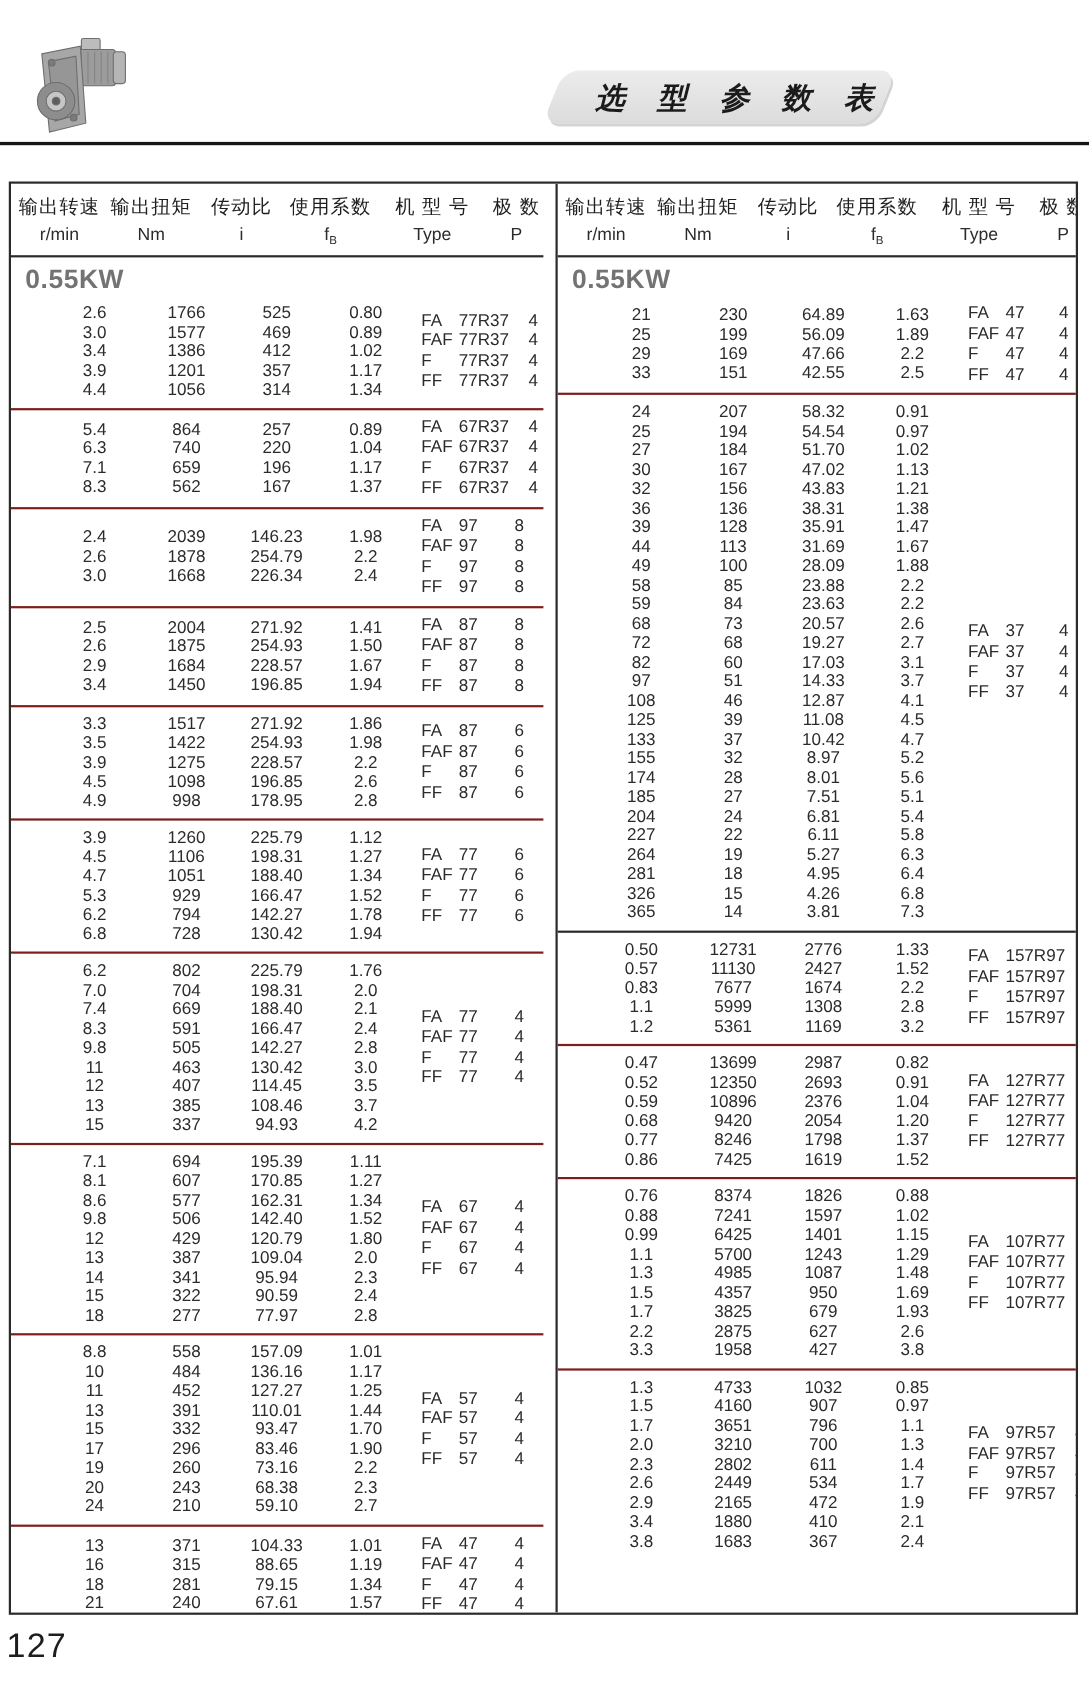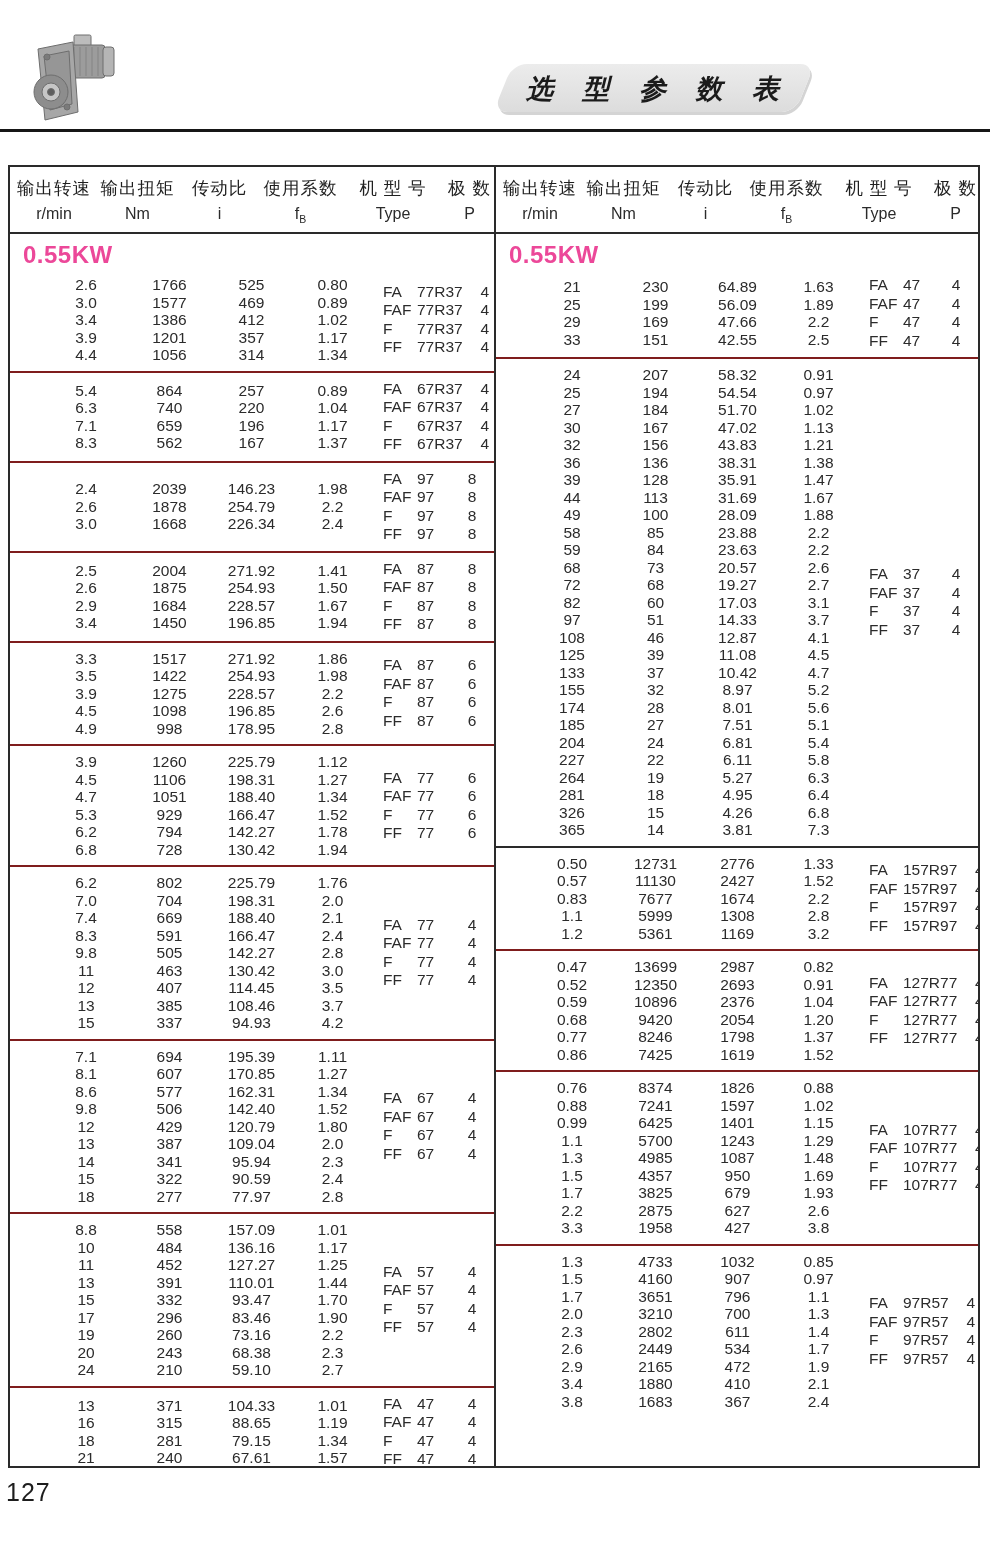--- a/index.html
+++ b/index.html
@@ -9,52 +9,52 @@
   }
   .page{position:absolute;inset:0;background:#ffffff;overflow:hidden;}
 
   
   .motor-figure{position:absolute;left:24px;top:32px;width:96px;height:96px;}
 
   
   .banner{position:absolute;left:503px;top:64px;width:302px;height:48px;}
   .banner-bg{position:absolute;inset:0;background:linear-gradient(#ececec,#dcdcdc);
     transform:skewX(-22deg);border-radius:14px;box-shadow:3px 3px 0 rgba(160,160,160,.45);}
-  .banner-text{position:absolute;left:0;right:0;top:7px;text-align:center;
+  .banner-text{position:absolute;left:0;right:0;top:7px;text-align:right;
     font-size:27px;font-weight:bold;font-style:italic;letter-spacing:11px;color:#1b1b1b;padding-left:8px;white-space:nowrap;}
 
   .top-rule{position:absolute;left:0;top:129px;width:990px;height:3px;background:#161616;}
 
   
   .sel-table{position:absolute;left:8px;top:165px;width:972px;height:1303px;
-    border:2px solid #2a2a2a;box-sizing:border-box;display:flex;background:#fff;overflow:hidden;}
+    border:2px solid #2a2a2a;box-sizing:border-box;display:flex;background:#fff;overflow:hidden;gap:11px;}
   .half{width:50%;display:flex;flex-direction:column;box-sizing:border-box;}
   .half.right{border-left:2px solid #2a2a2a;}
 
   .col-header{display:grid;grid-template-columns:88px 79px 85px 77px 108px 45px;
     border-bottom:2px solid #2a2a2a;padding:9px 0 7px 0;flex:0 0 auto;}
   .h-cell{text-align:center;}
   .h-label{font-size:17.5px;letter-spacing:1px;color:#1f1f1f;white-space:nowrap;}
   .h-unit{font-size:16px;margin-top:5px;}
   .h-unit sub{font-size:10.5px;}
 
   .section{box-sizing:border-box;}
   .section + .section{border-top:2px solid #2a2a2a;}
-  .power{font-size:24px;font-weight:bold;line-height:29px;padding:6px 0 0 13px;color:#ec4899;letter-spacing:.5px;}
+  .power{font-size:24px;font-weight:bold;line-height:29px;padding:6px 0 0 13px;color:#737373;letter-spacing:.5px;}
   .block{display:flex;align-items:center;padding:7px 0;box-sizing:border-box;}
   .block + .block{border-top:2px solid #7f1d1d;}
   .block-data{width:329px;display:grid;grid-template-columns:88px 79px 85px 77px;padding-left:32px;}
   .bd-cell{text-align:center;font-size:15.5px;line-height:17.5px;white-space:nowrap;}
   .block-right{flex:1;display:flex;flex-direction:column;}
   .t-row{display:flex;align-items:baseline;font-size:15.5px;line-height:18.5px;padding-left:12px;white-space:nowrap;}
   .t-prefix{width:34px;display:inline-block;}
   .t-size{flex:1;text-align:left;}
   .t-p{width:44px;text-align:center;}
 
-  .page-number{position:absolute;left:6px;top:1478px;font-size:25px;color:#1d1d1d;letter-spacing:1px;}
+  .page-number{position:absolute;left:6px;top:1478px;font-size:31px;color:#1d1d1d;letter-spacing:1px;}
 </style>
 </head>
 <body>
 
 <div class="page">
 
   <div class="motor-figure">
     <svg width="96" height="96" viewBox="0 0 96 96">
       <g stroke="#6e6e6e" stroke-width="1">
         <rect x="50" y="3" width="17" height="13" rx="1.5" fill="#bcbcbc"></rect>

